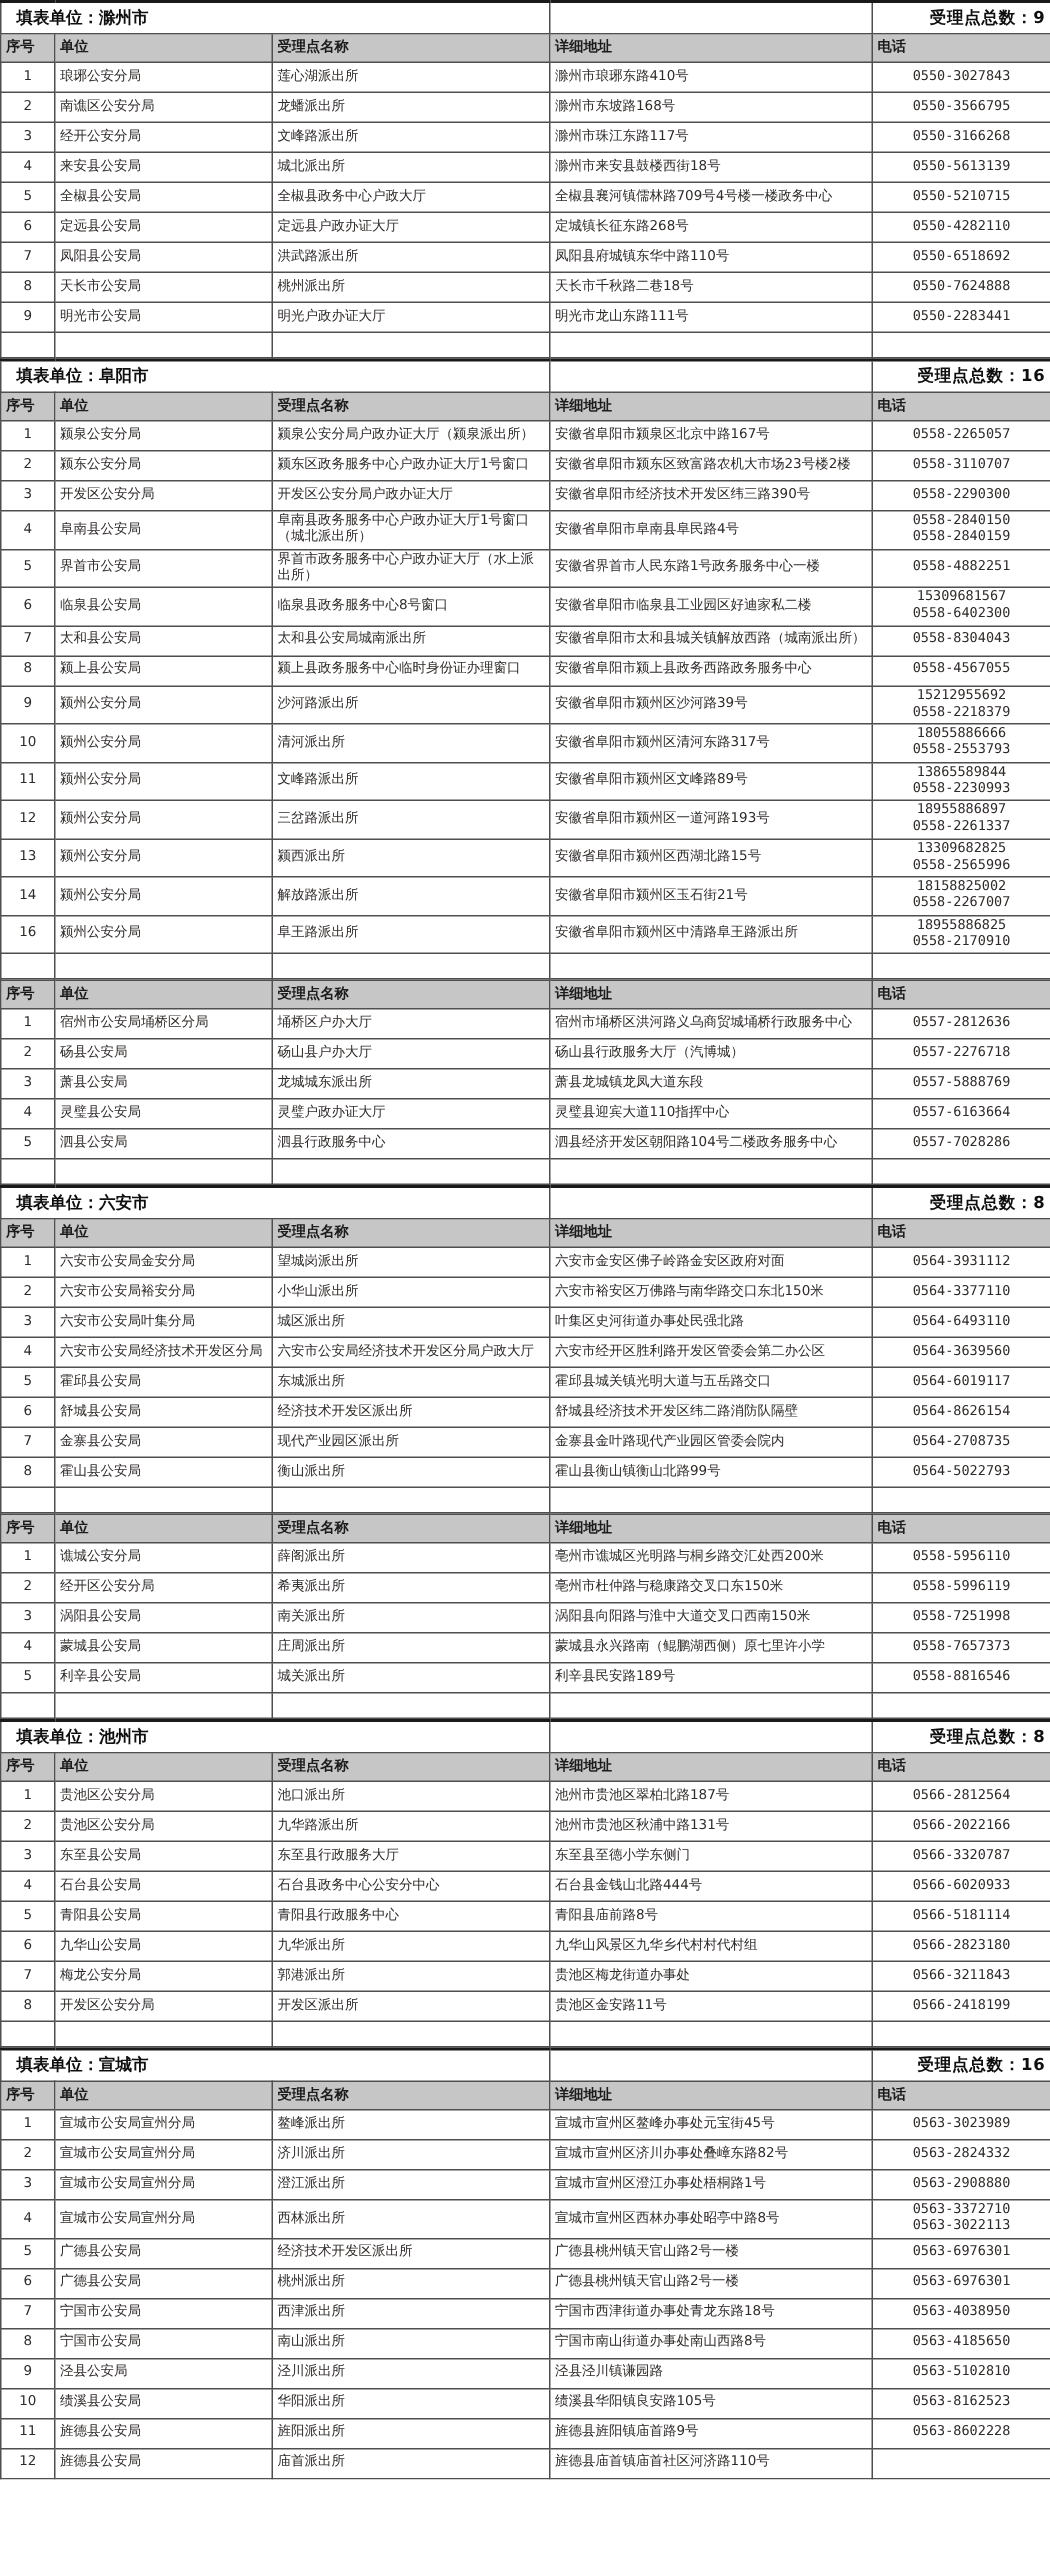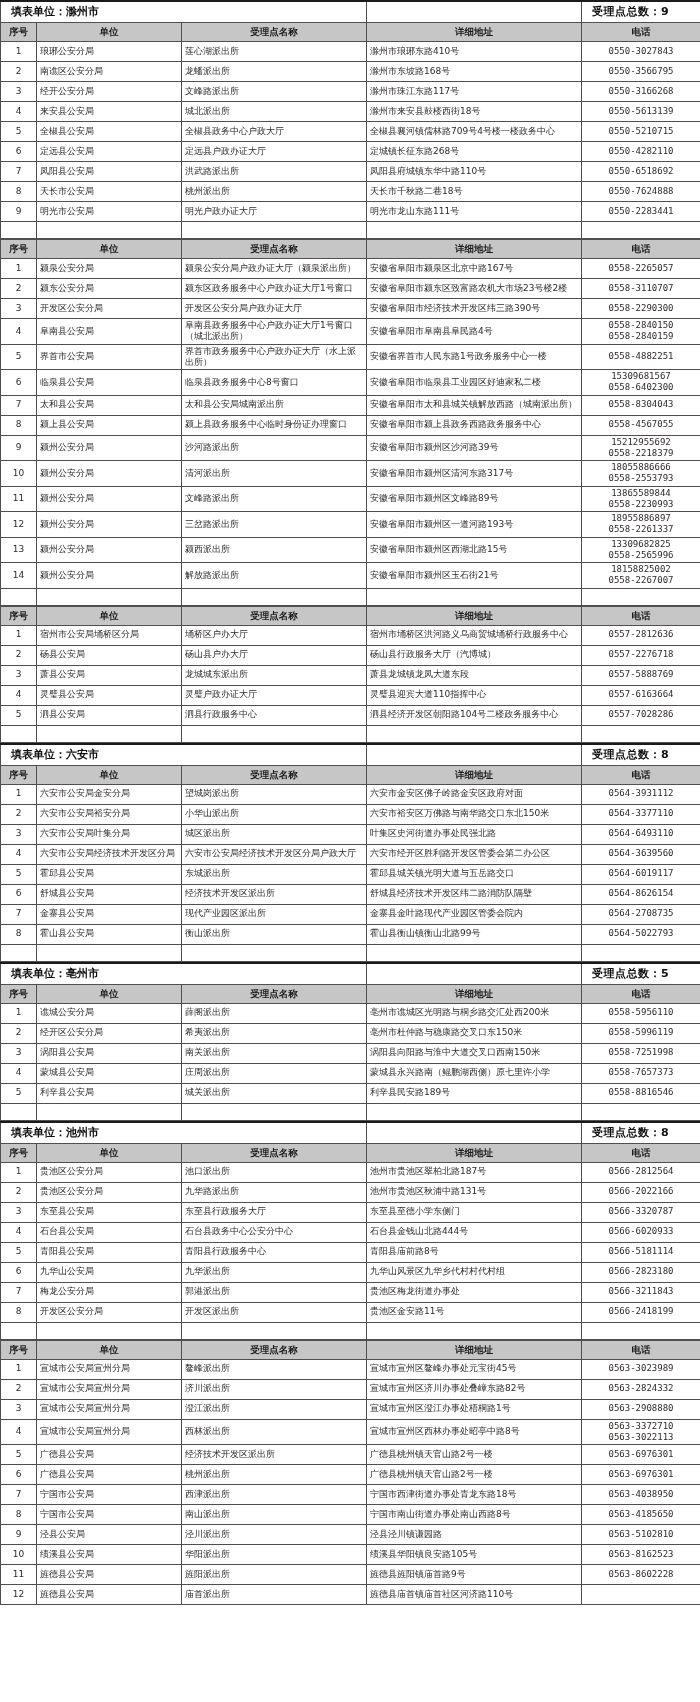--- a/index.html
+++ b/index.html
@@ -2,22 +2,22 @@
 <html><head>
 <meta charset="utf-8">
 <style>
   html,body{margin:0;padding:0;background:#ffffff;}
   body{font-family:"DejaVu Sans","Liberation Sans",sans-serif;}
   #doc{width:700px;background:#fff;}
   table.sec{border-collapse:collapse;table-layout:fixed;width:700px;}
   table.sec td{border:1px solid #4f4f4f;font-size:9px;color:#2e2a28;padding:1px 3px;line-height:1.25;overflow:hidden;word-break:break-all;vertical-align:middle;}
   tr.shead td{border-top:2px solid #1a1a1a;font-weight:bold;font-size:11px;color:#0f0f0f;height:18px;background:#fff;padding-left:10px;}
   td.sh-left{text-align:left;padding-left:5px;}
-  td.sh-right{text-align:left;letter-spacing:0.5px;}
-  tr.chead td{background:#c6c6c6;font-weight:bold;text-align:center;font-size:9.5px;color:#1c1c1c;height:16px;}
+  td.sh-right{text-align:right;letter-spacing:0.5px;}
+  tr.chead td{background:#c6c6c6;font-weight:bold;font-size:9.5px;color:#1c1c1c;height:16px;}
   tr.drow td{height:17px;}
   td.c-no{text-align:center;}
   td.c-l{text-align:left;}
   td.c-phone{text-align:center;font-family:"DejaVu Sans Mono","Liberation Mono",monospace;font-size:8.6px;color:#3a3230;}
   tr.spacer td{height:14px;}
 </style>
 </head>
 <body>
 
 <div id="doc">
@@ -135,20 +135,25 @@
       </table>
       <table class="sec">
         <colgroup>
           <col style="width: 36px;">
           <col style="width: 145px;">
           <col style="width: 185px;">
           <col style="width: 215px;">
           <col style="width: 119px;">
         </colgroup>
         <tbody>
+          <tr class="shead">
+            <td colspan="3" class="sh-left">填表单位：阜阳市</td>
+            <td class="sh-mid"></td>
+            <td class="sh-right">受理点总数：16</td>
+          </tr>
           <tr class="chead">
             <td>序号</td>
             <td>单位</td>
             <td>受理点名称</td>
             <td>详细地址</td>
             <td>电话</td>
           </tr>
           <tr class="drow">
             <td class="c-no">1</td>
             <td class="c-l">颍泉公安分局</td>
@@ -274,20 +279,30 @@
             </td>
           </tr>
           <tr class="drow">
             <td class="c-no">14</td>
             <td class="c-l">颍州公安分局</td>
             <td class="c-l">解放路派出所</td>
             <td class="c-l">安徽省阜阳市颍州区玉石街21号</td>
             <td class="c-phone">
               <div>18158825002</div>
               <div>0558-2267007</div>
+            </td>
+          </tr>
+          <tr class="drow">
+            <td class="c-no">16</td>
+            <td class="c-l">颍州公安分局</td>
+            <td class="c-l">阜王路派出所</td>
+            <td class="c-l">安徽省阜阳市颍州区中清路阜王路派出所</td>
+            <td class="c-phone">
+              <div>18955886825</div>
+              <div>0558-2170910</div>
             </td>
           </tr>
           <tr class="spacer">
             <td></td>
             <td></td>
             <td></td>
             <td></td>
             <td></td>
           </tr>
         </tbody>
@@ -466,25 +481,20 @@
       </table>
       <table class="sec">
         <colgroup>
           <col style="width: 36px;">
           <col style="width: 145px;">
           <col style="width: 185px;">
           <col style="width: 215px;">
           <col style="width: 119px;">
         </colgroup>
         <tbody>
-          <tr class="shead">
-            <td colspan="3" class="sh-left">填表单位：亳州市</td>
-            <td class="sh-mid"></td>
-            <td class="sh-right">受理点总数：5</td>
-          </tr>
           <tr class="chead">
             <td>序号</td>
             <td>单位</td>
             <td>受理点名称</td>
             <td>详细地址</td>
             <td>电话</td>
           </tr>
           <tr class="drow">
             <td class="c-no">1</td>
             <td class="c-l">谯城公安分局</td>
@@ -643,20 +653,25 @@
       </table>
       <table class="sec">
         <colgroup>
           <col style="width: 36px;">
           <col style="width: 145px;">
           <col style="width: 185px;">
           <col style="width: 215px;">
           <col style="width: 119px;">
         </colgroup>
         <tbody>
+          <tr class="shead">
+            <td colspan="3" class="sh-left">填表单位：宣城市</td>
+            <td class="sh-mid"></td>
+            <td class="sh-right">受理点总数：16</td>
+          </tr>
           <tr class="chead">
             <td>序号</td>
             <td>单位</td>
             <td>受理点名称</td>
             <td>详细地址</td>
             <td>电话</td>
           </tr>
           <tr class="drow">
             <td class="c-no">1</td>
             <td class="c-l">宣城市公安局宣州分局</td>

